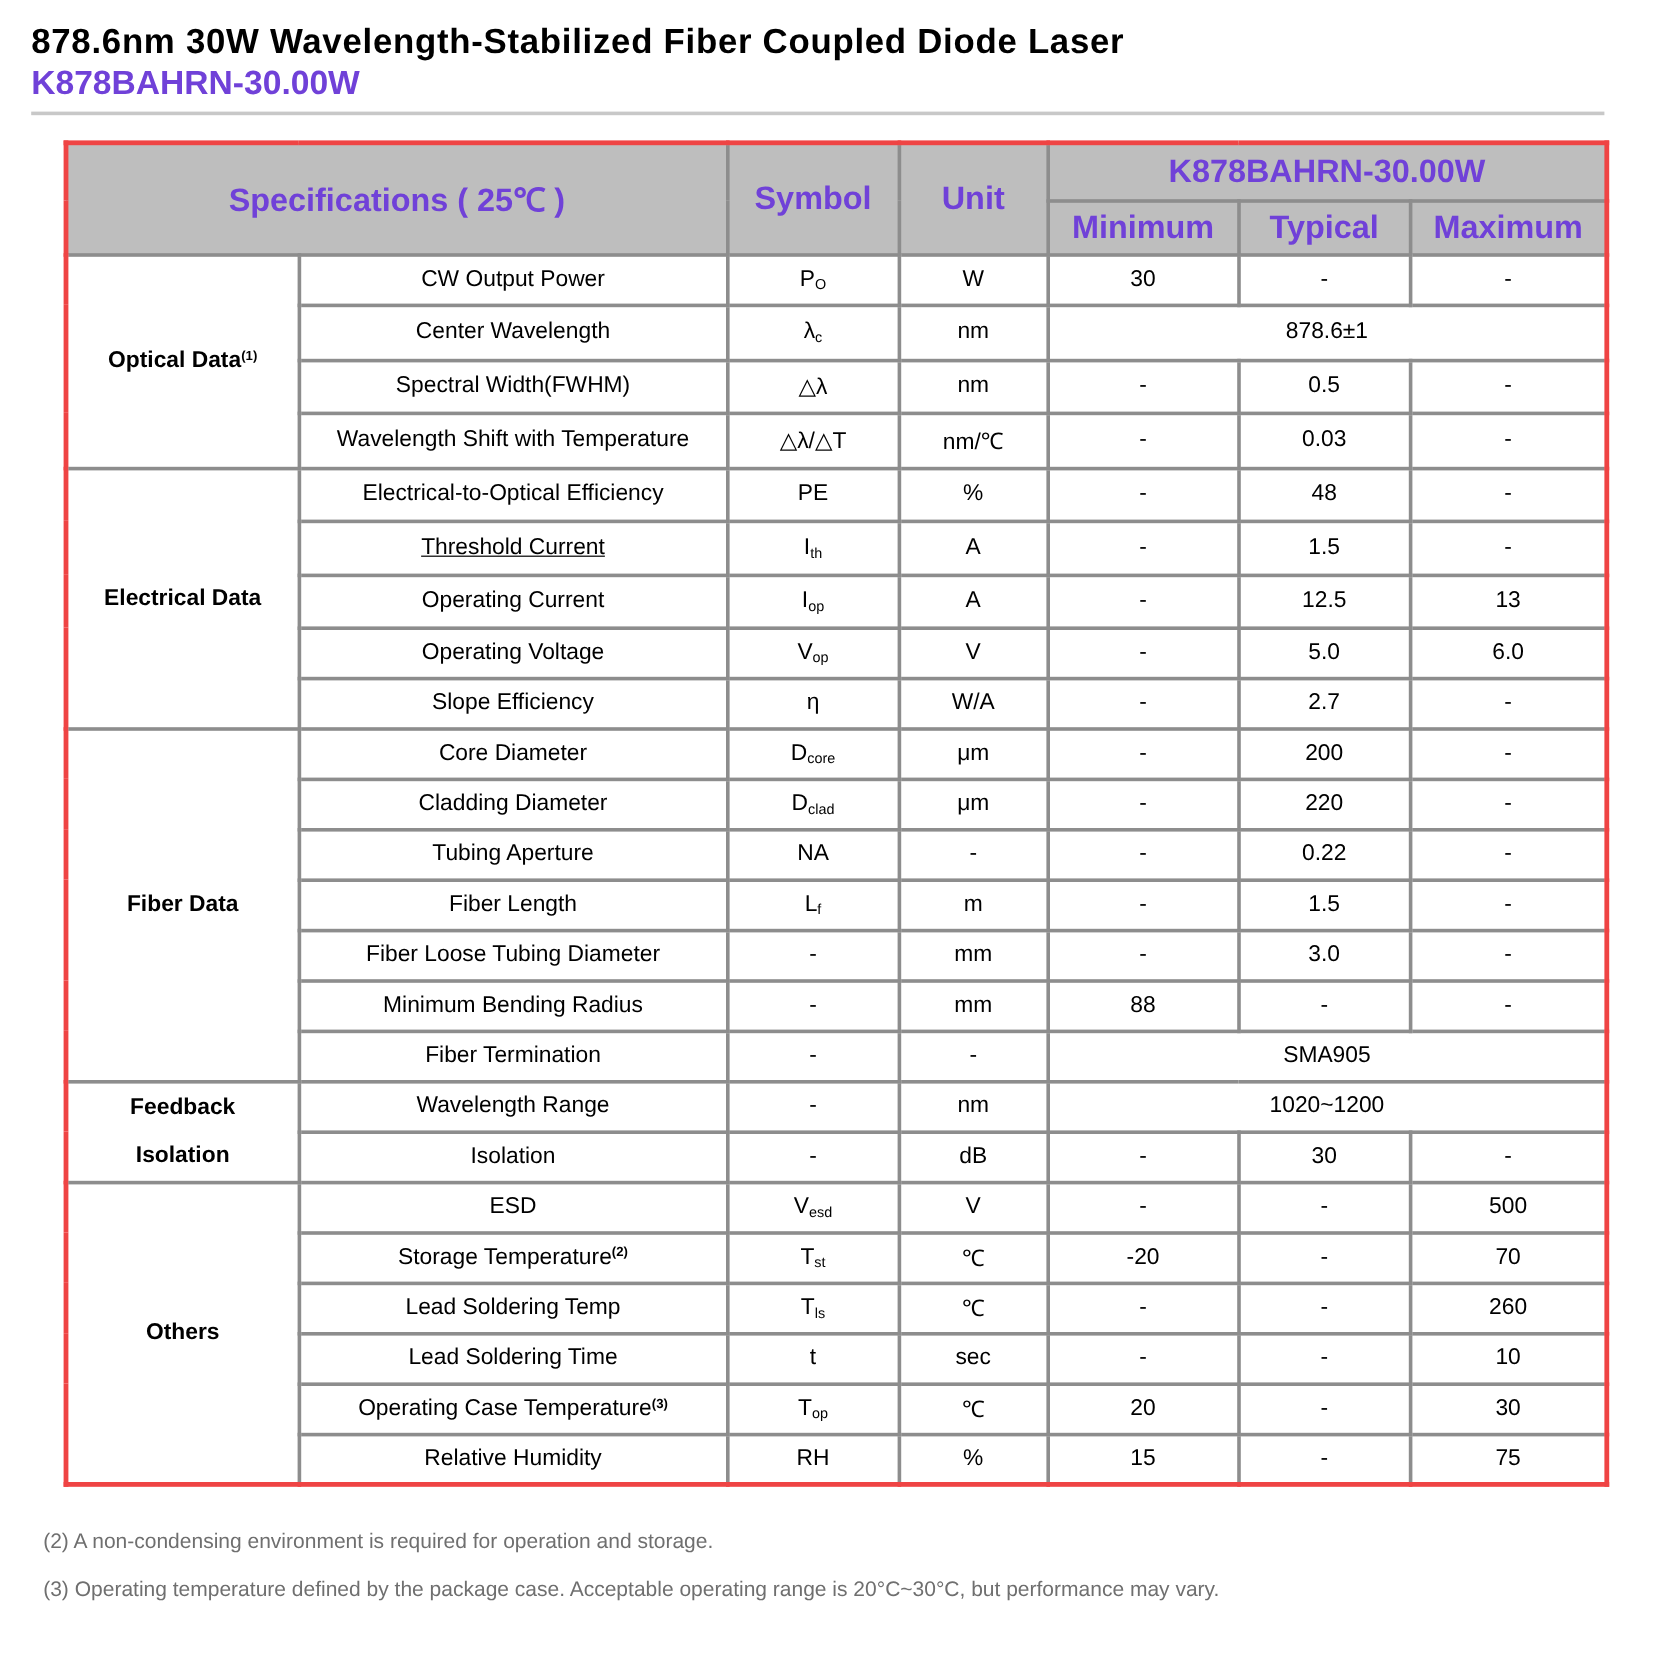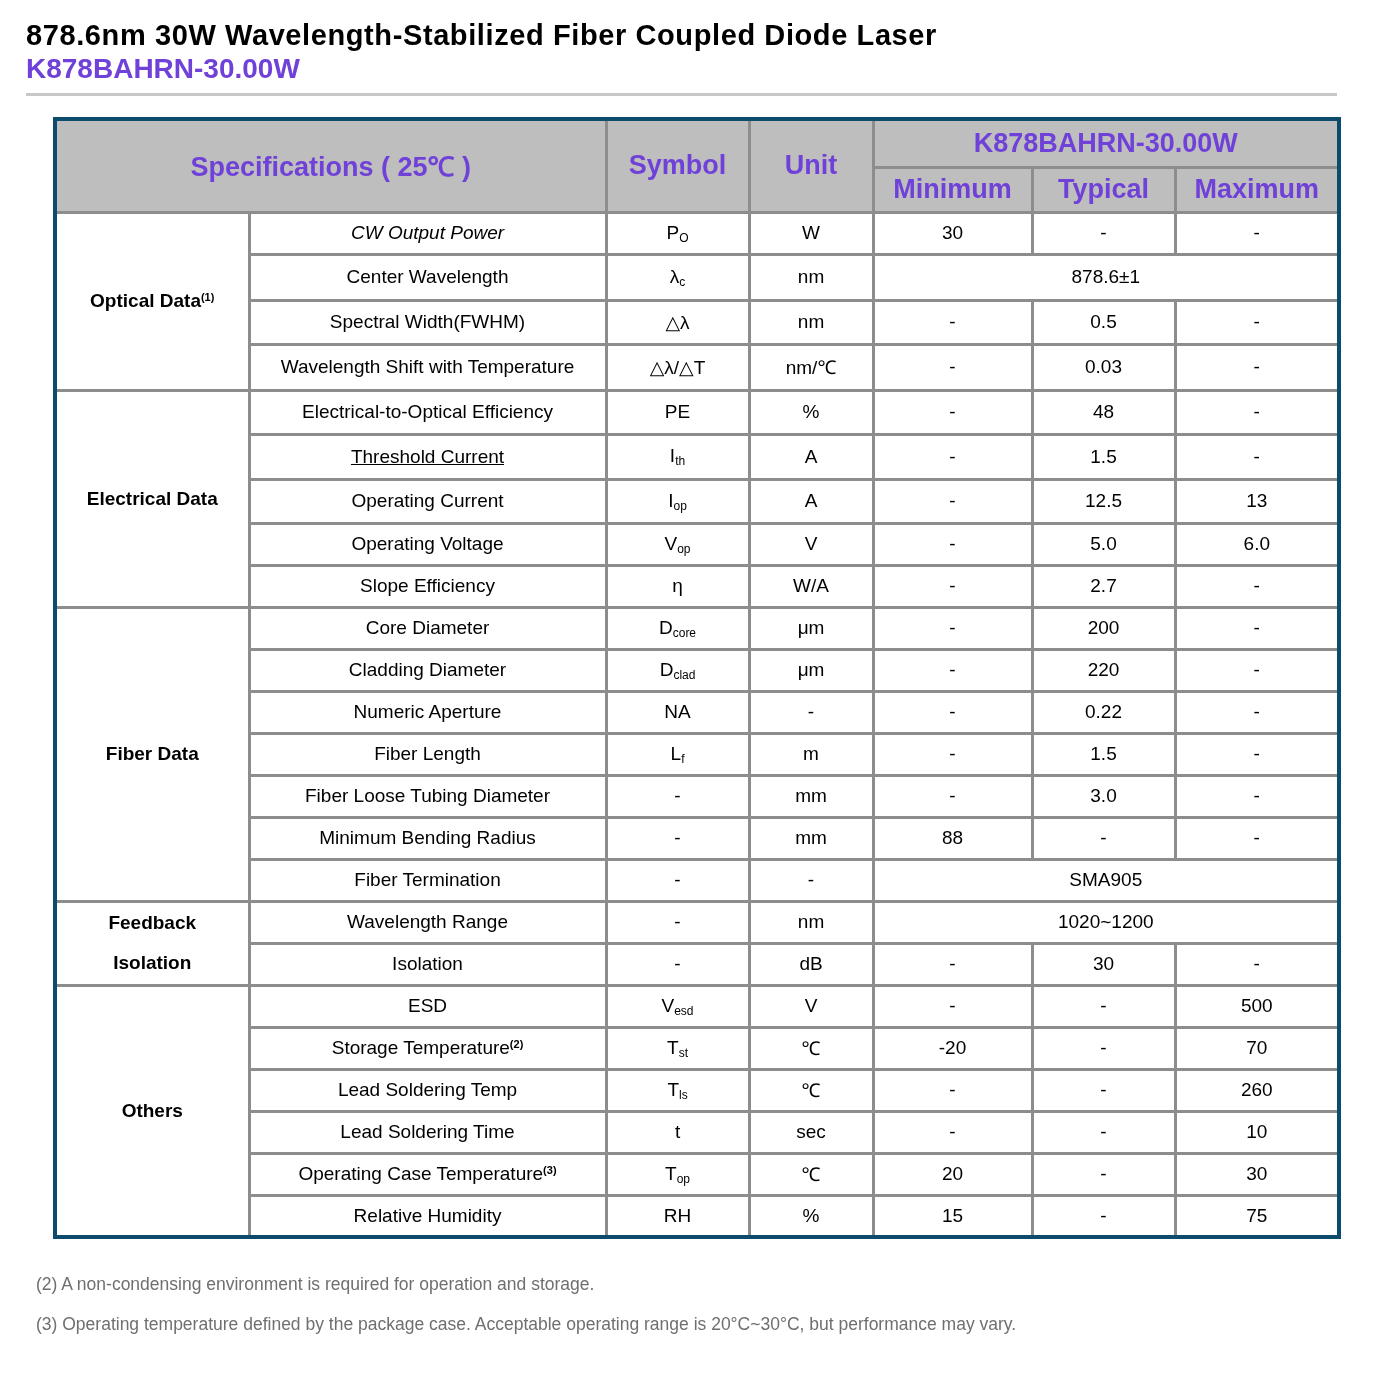--- a/index.html
+++ b/index.html
@@ -7,21 +7,21 @@
     body { font-family: "Liberation Sans", sans-serif; color: #000; position: relative; overflow: hidden; }
 
     .title-block { position: absolute; left: 26px; top: 16px; width: 1311px; }
     .title { font-weight: bold; font-size: 29px; letter-spacing: 0.6px; color: #000; line-height: 38px; }
     .subtitle { font-weight: bold; font-size: 28px; color: #7041d8; line-height: 34px; margin-top: -2px; }
     .title-rule { position: absolute; left: 26px; top: 93px; width: 1311px; height: 3px; background: #c8c8c8; }
 
     table.spec {
       position: absolute; left: 53px; top: 117px; width: 1284px;
       border-collapse: collapse; table-layout: fixed;
-      border: 4px solid #0c4a6e;
+      border: 4px solid #ef4444;
     }
     table.spec td, table.spec th {
       border: 3px solid #8d8d8d;
       text-align: center; vertical-align: middle;
       font-size: 19px; font-weight: normal; color: #000;
       padding: 0;
     }
     table.spec th {
       background: #bebebe; color: #7041d8; font-weight: bold; font-size: 27px;
     }
@@ -64,21 +64,21 @@
     </tr>
     <tr>
       <th class="sub">Minimum</th>
       <th class="sub">Typical</th>
       <th class="sub">Maximum</th>
     </tr>
   </thead>
   <tbody id="spec-body">
       <tr class="row">
         <td rowspan="4" class="group"><span>Optical Data</span><sup class="s">(1)</sup></td>
-        <td style="height: 42px; font-style: italic;"><span>CW Output Power</span></td>
+        <td style="height: 42px;"><span>CW Output Power</span></td>
         <td><span>P</span><sub class="s">O</sub></td>
         <td>W</td>
         <td>30</td>
         <td>-</td>
         <td>-</td>
       </tr>
       <tr class="row">
         <td style="height: 46px;"><span>Center Wavelength</span></td>
         <td><span>λ</span><sub class="s">c</sub></td>
         <td>nm</td>
@@ -152,21 +152,21 @@
       </tr>
       <tr class="row">
         <td style="height: 42px; margin-left: 44px;"><span>Cladding Diameter</span></td>
         <td><span>D</span><sub class="s">clad</sub></td>
         <td>μm</td>
         <td>-</td>
         <td>220</td>
         <td>-</td>
       </tr>
       <tr class="row">
-        <td style="height: 42px;"><span>Numeric Aperture</span></td>
+        <td style="height: 42px;"><span>Tubing Aperture</span></td>
         <td><span>NA</span></td>
         <td>-</td>
         <td>-</td>
         <td>0.22</td>
         <td>-</td>
       </tr>
       <tr class="row">
         <td style="height: 42px;"><span>Fiber Length</span></td>
         <td><span>L</span><sub class="s">f</sub></td>
         <td>m</td>

